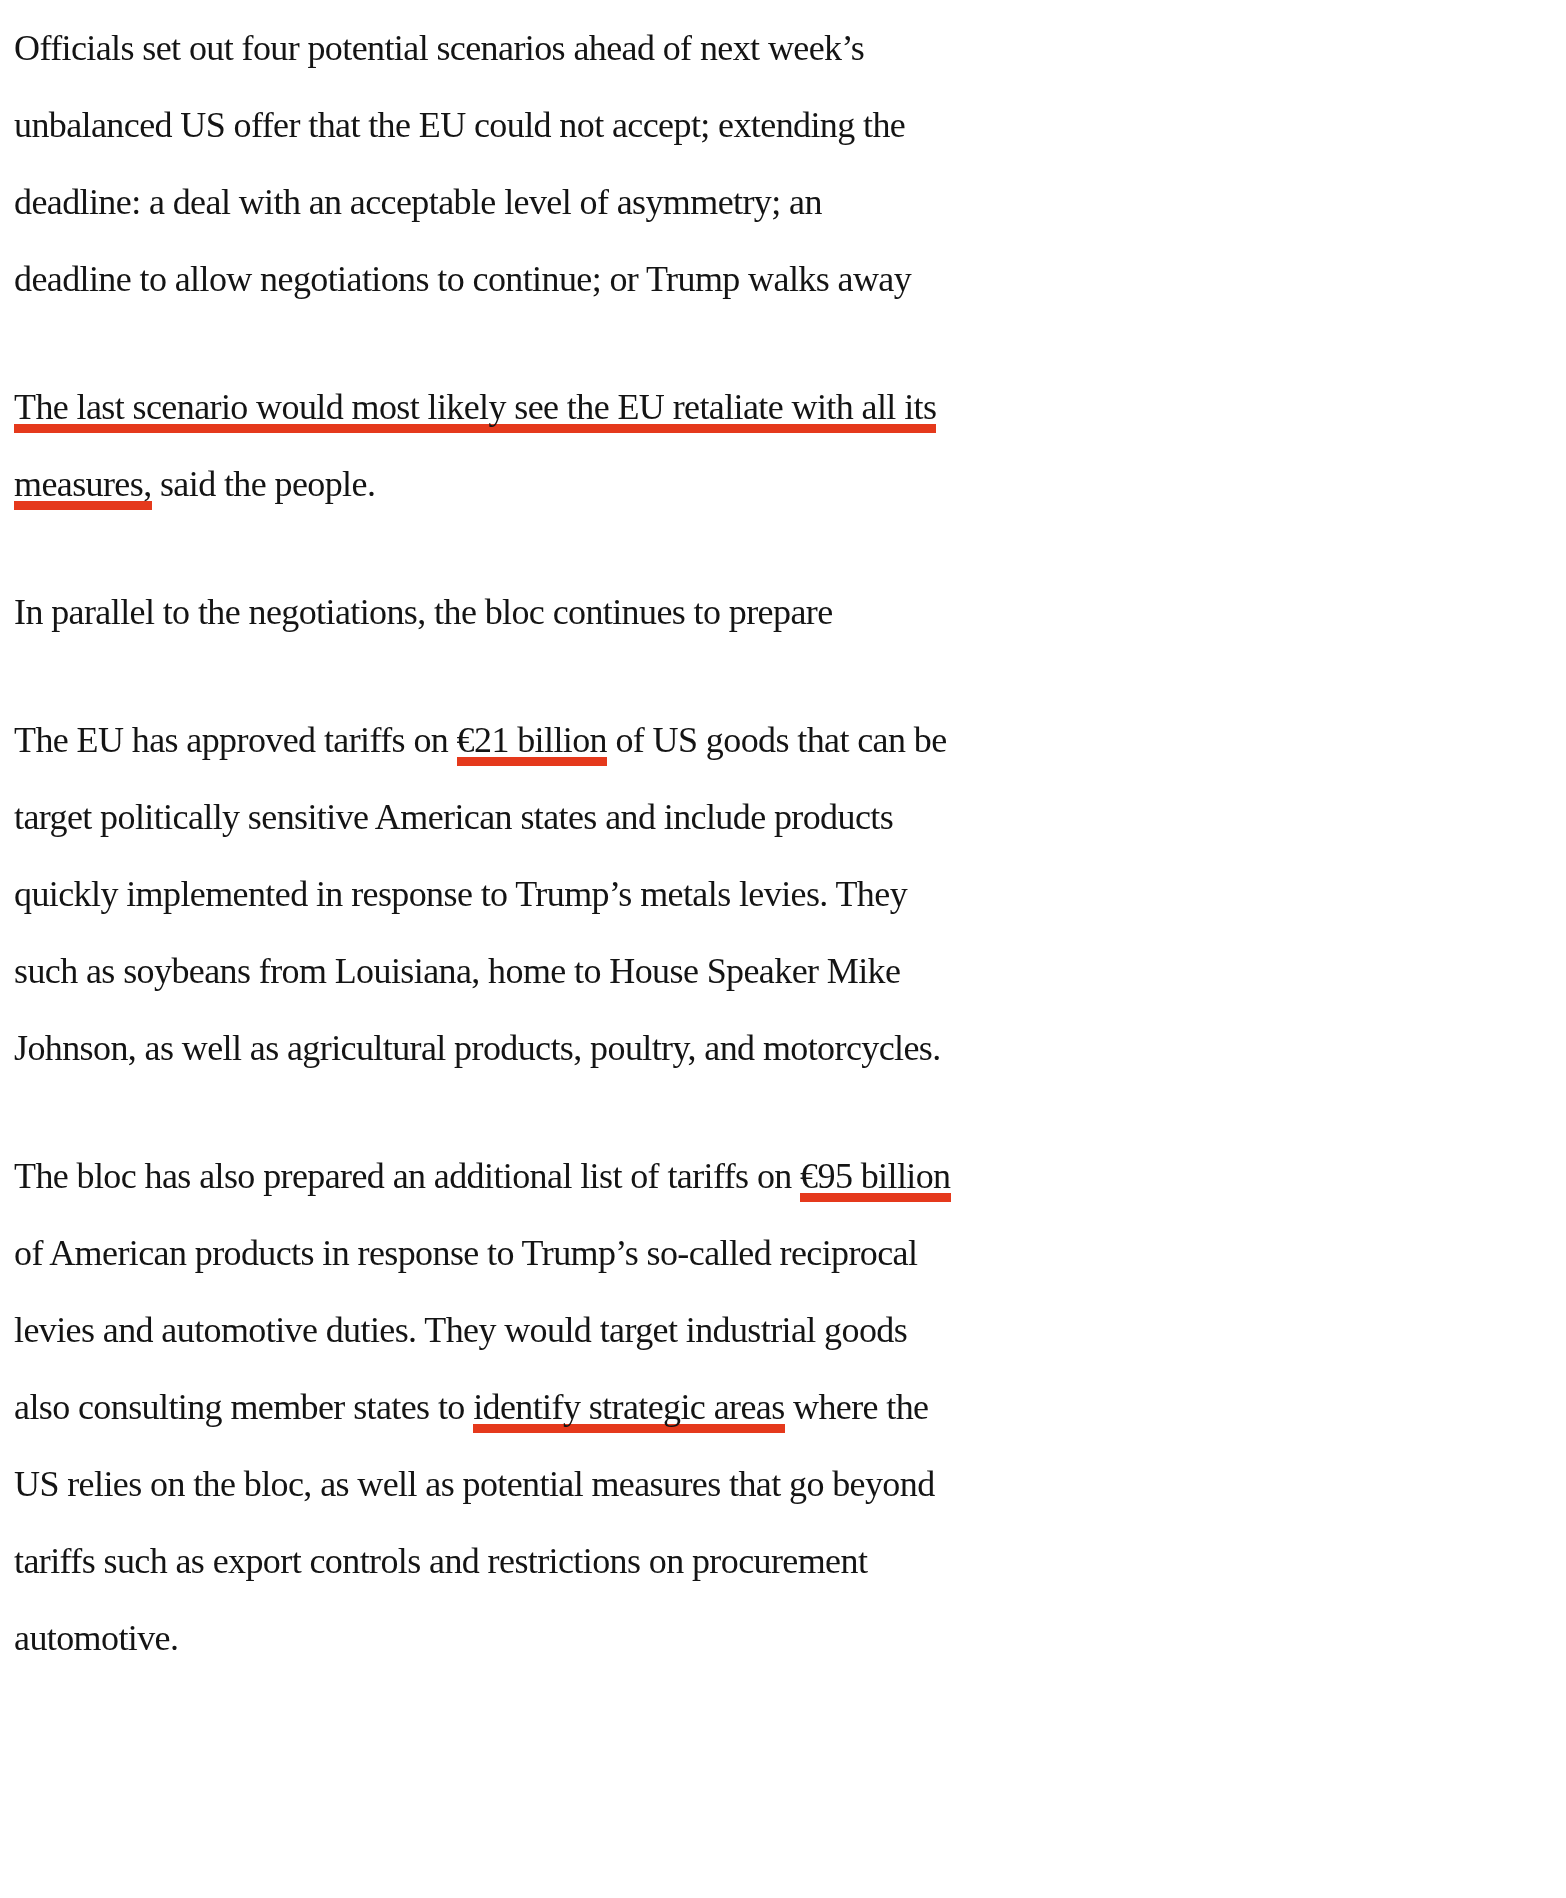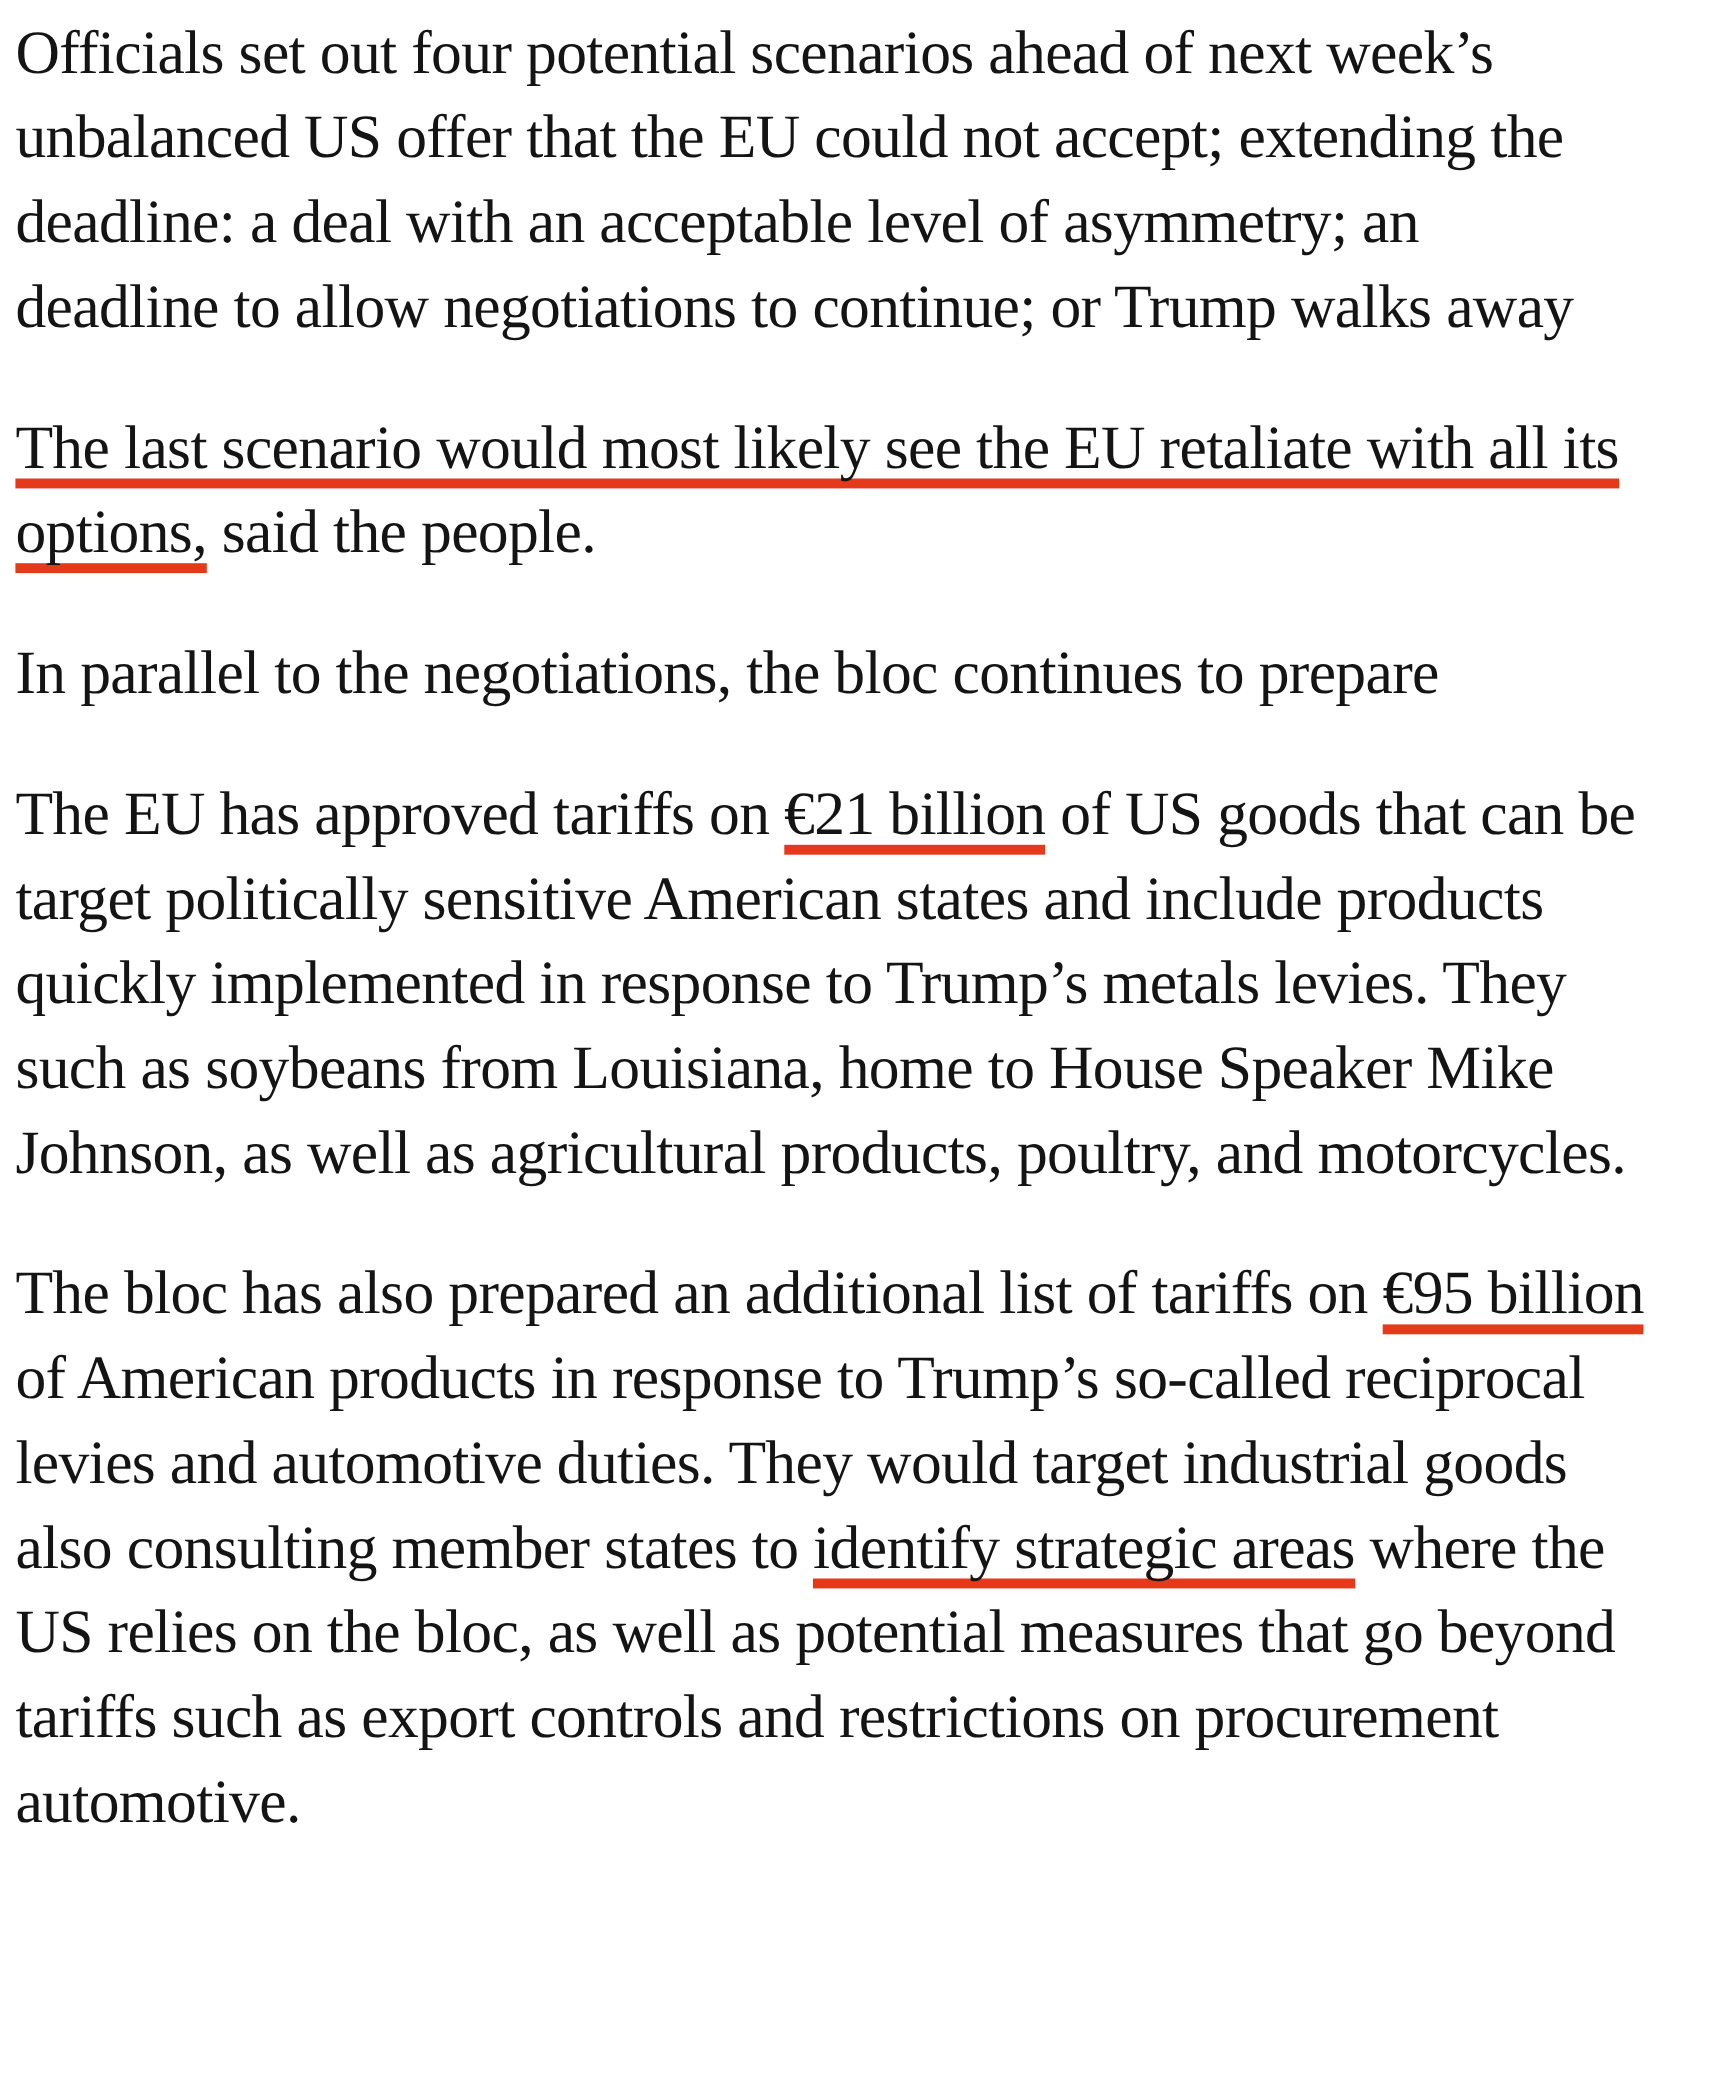--- a/index.html
+++ b/index.html
@@ -11,21 +11,21 @@
     width: 1566px;
     height: 1898px;
     overflow: hidden;
   }
   .article {
     box-sizing: border-box;
     width: 1566px;
     height: 1880px;
     padding: 10px 12px 0 14px;
     font-family: "Liberation Serif", "DejaVu Serif", serif;
-    font-size: 56px;
+    font-size: 36px;
     line-height: 77px;
     letter-spacing: -0.6px;
     color: #141414;
     overflow: hidden;
   }
   .article p {
     margin: 0 0 51px 0;
   }
   .line {
     display: block;
@@ -47,21 +47,21 @@
 
 <main class="article" style="color: rgb(20, 20, 20); --u-color: #e5391c;">
     <p>
       <span class="line"><span class="seg">Officials set out four potential scenarios ahead of next week’s</span></span>
       <span class="line"><span class="seg">unbalanced US offer that the EU could not accept; extending the</span></span>
       <span class="line"><span class="seg">deadline: a deal with an acceptable level of asymmetry; an</span></span>
       <span class="line"><span class="seg">deadline to allow negotiations to continue; or Trump walks away</span></span>
     </p>
     <p>
       <span class="line"><span class="seg u">The last scenario would most likely see the EU retaliate with all its</span></span>
-      <span class="line"><span class="seg u">options,</span><span class="seg"> said the people.</span></span>
+      <span class="line"><span class="seg u">measures,</span><span class="seg"> said the people.</span></span>
     </p>
     <p>
       <span class="line"><span class="seg">In parallel to the negotiations, the bloc continues to prepare</span></span>
     </p>
     <p>
       <span class="line"><span class="seg">The EU has approved tariffs on </span><span class="seg u">€21 billion</span><span class="seg"> of US goods that can be</span></span>
       <span class="line"><span class="seg">target politically sensitive American states and include products</span></span>
       <span class="line"><span class="seg">quickly implemented in response to Trump’s metals levies. They</span></span>
       <span class="line"><span class="seg">such as soybeans from Louisiana, home to House Speaker Mike</span></span>
       <span class="line"><span class="seg">Johnson, as well as agricultural products, poultry, and motorcycles.</span></span>

